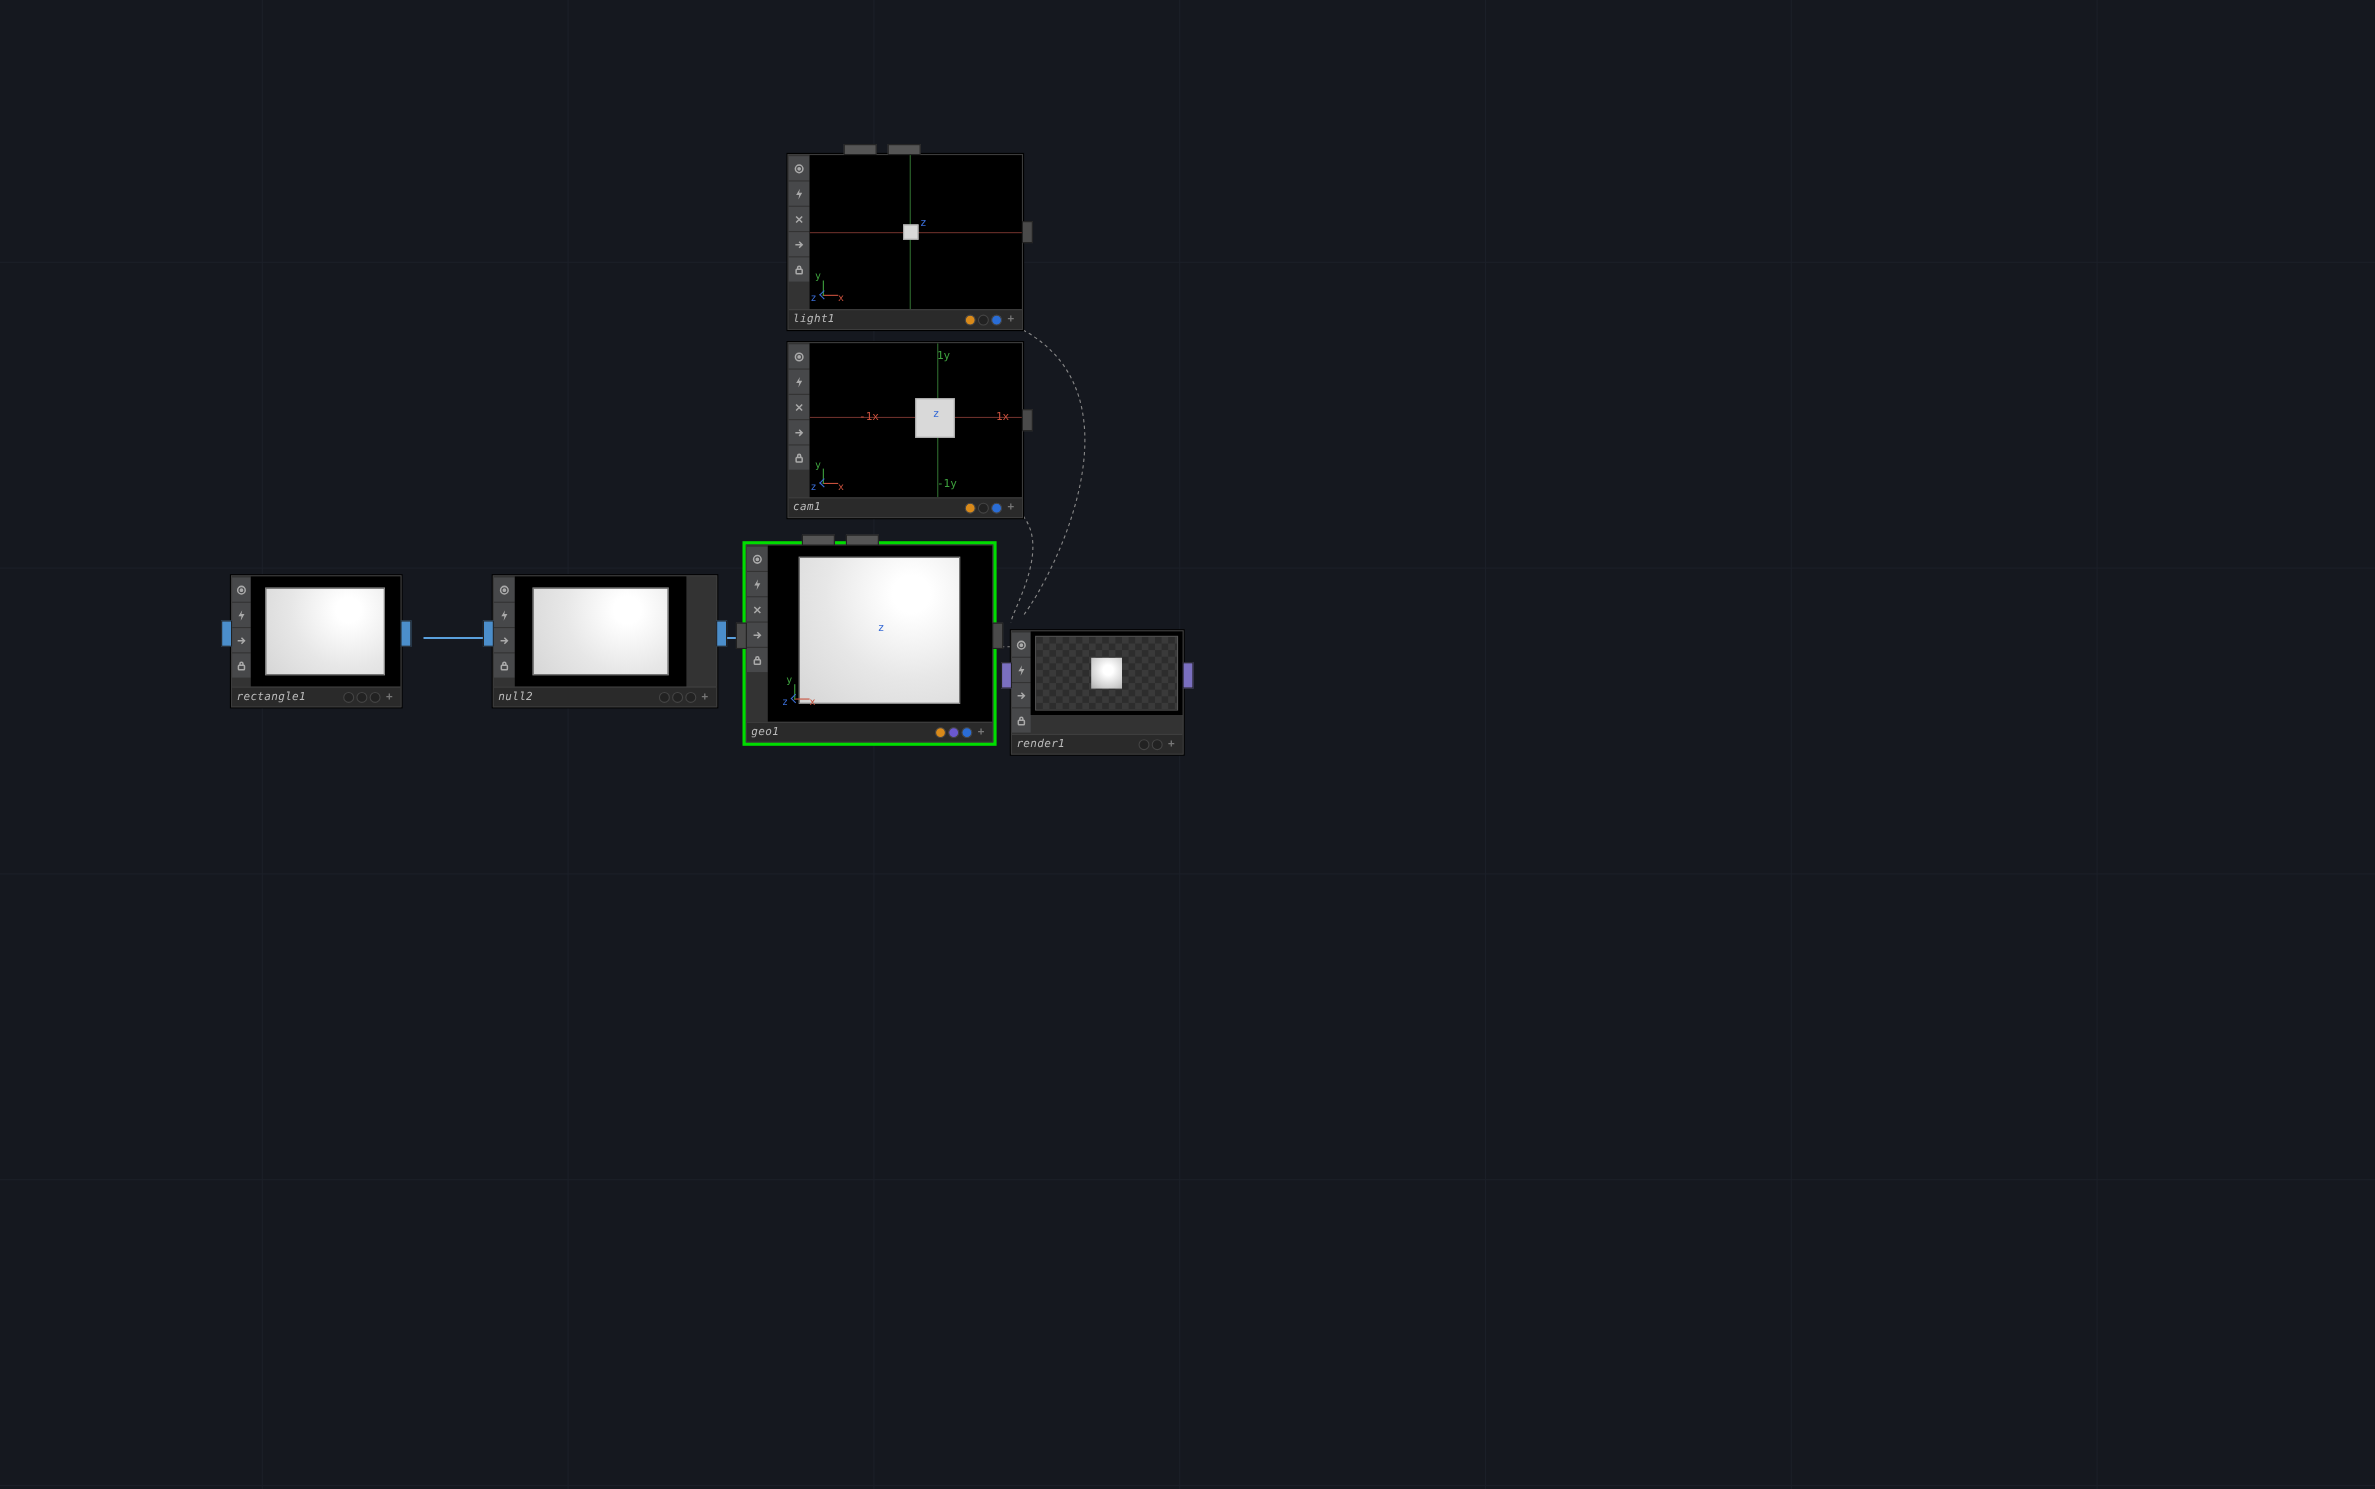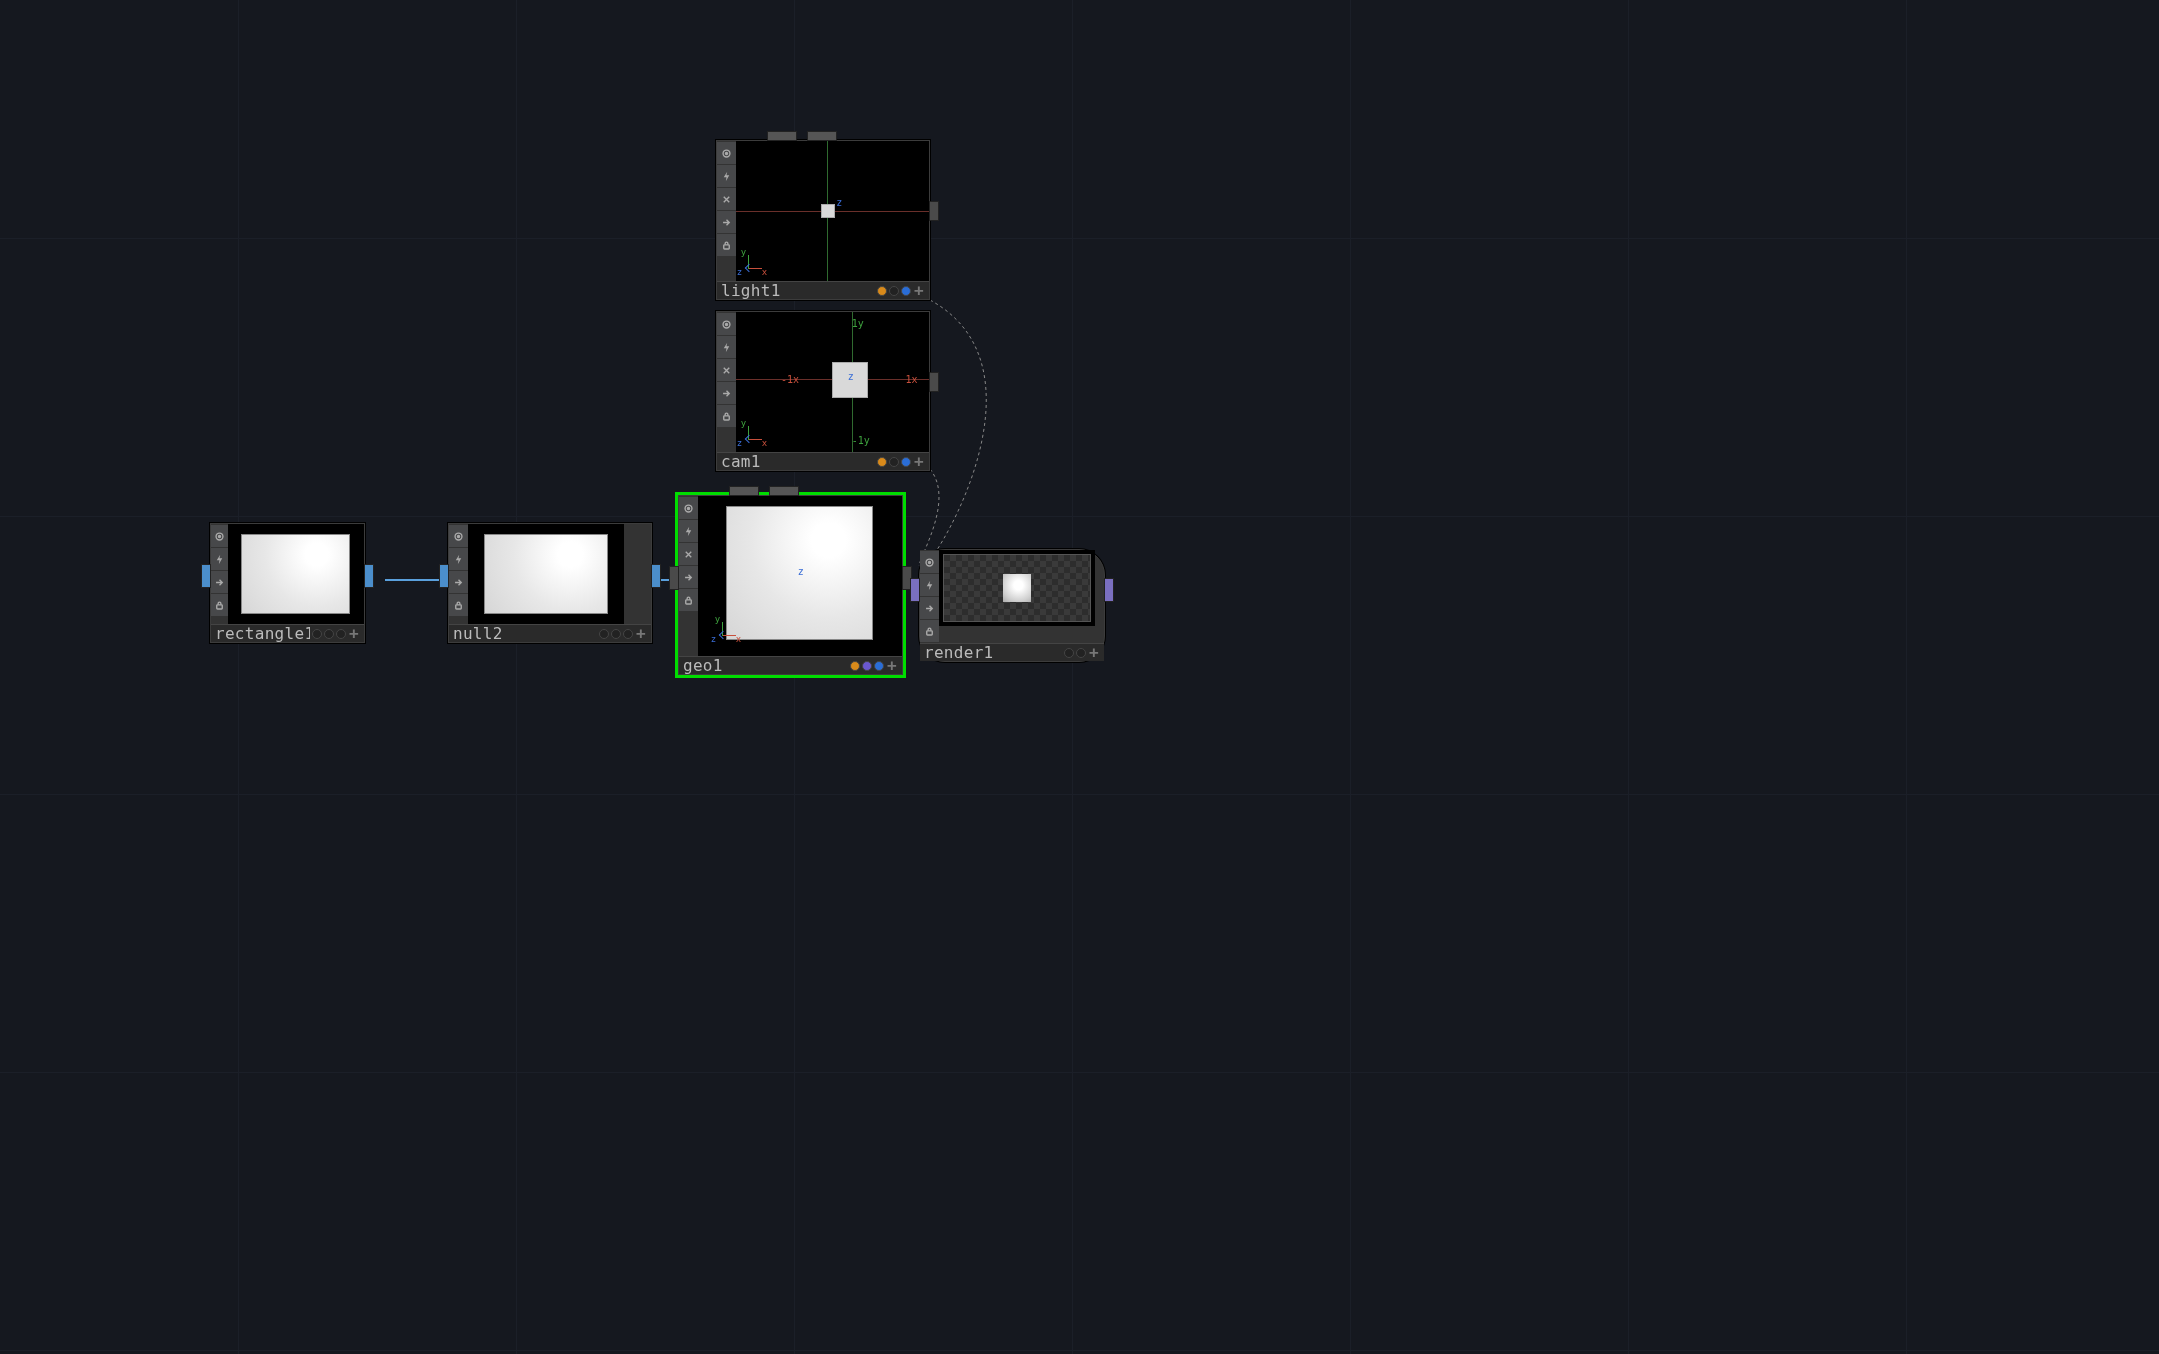--- a/index.html
+++ b/index.html
@@ -38,21 +38,21 @@
     display: flex; align-items: center; justify-content: center; cursor: pointer;
     font-size: 11px;
   }
   .tab button svg { width: 11px; height: 11px; stroke: #aaa; stroke-width: 2; fill: none; }
   .node .preview {
     background: #000; position: relative; overflow: hidden;
   }
   .node .footer {
     height: 18px; background: #2a2a2a; border-top: 1px solid #444;
     display: flex; align-items: center; padding: 0 4px; gap: 2px;
-    color: #bbb; font-size: 16px; letter-spacing: .3px;
+    color: #bbb; font-size: 10px; letter-spacing: .3px; font-style: italic;
   }
   .node .footer .name { flex: 1; overflow: hidden; }
   .flag-dot {
     width: 10px; height: 10px; border-radius: 50%; background: #222; border: 1px solid #444;
     display: inline-block; cursor: pointer;
   }
   .flag-dot.on.orange { background: #d98a1a; }
   .flag-dot.on.purple { background: #6a58d0; }
   .flag-dot.on.blue   { background: #2a6dd6; }
   .plus-icon { width: 12px; height: 12px; color: #777; font-weight: bold; display: flex; align-items: center; justify-content: center; cursor: pointer; }
@@ -360,21 +360,21 @@
   </div>
   <div class="footer">
     <span class="name">cam1</span>
     <span class="flag-dot on orange"></span>
     <span class="flag-dot"></span>
     <span class="flag-dot on blue"></span>
     <span class="plus-icon">+</span>
   </div>
 </div>
 
-<div class="node" style="left:919px;top:549px;width:186px;border-radius:26px;">
+<div class="node" style="left:919px;top:573px;width:157px;">
   <div class="conn left conn-family-top" style="top:28px;height:24px;"></div>
   <div class="conn right conn-family-top" style="top:28px;height:24px;"></div>
   <div class="body">
     <div class="tab">
       <button>
           <svg viewBox="0 0 16 16">
             <circle cx="8" cy="8" r="5"></circle>
             <circle cx="8" cy="8" r="1.5" fill="#aaa"></circle>
           </svg>
         </button>

